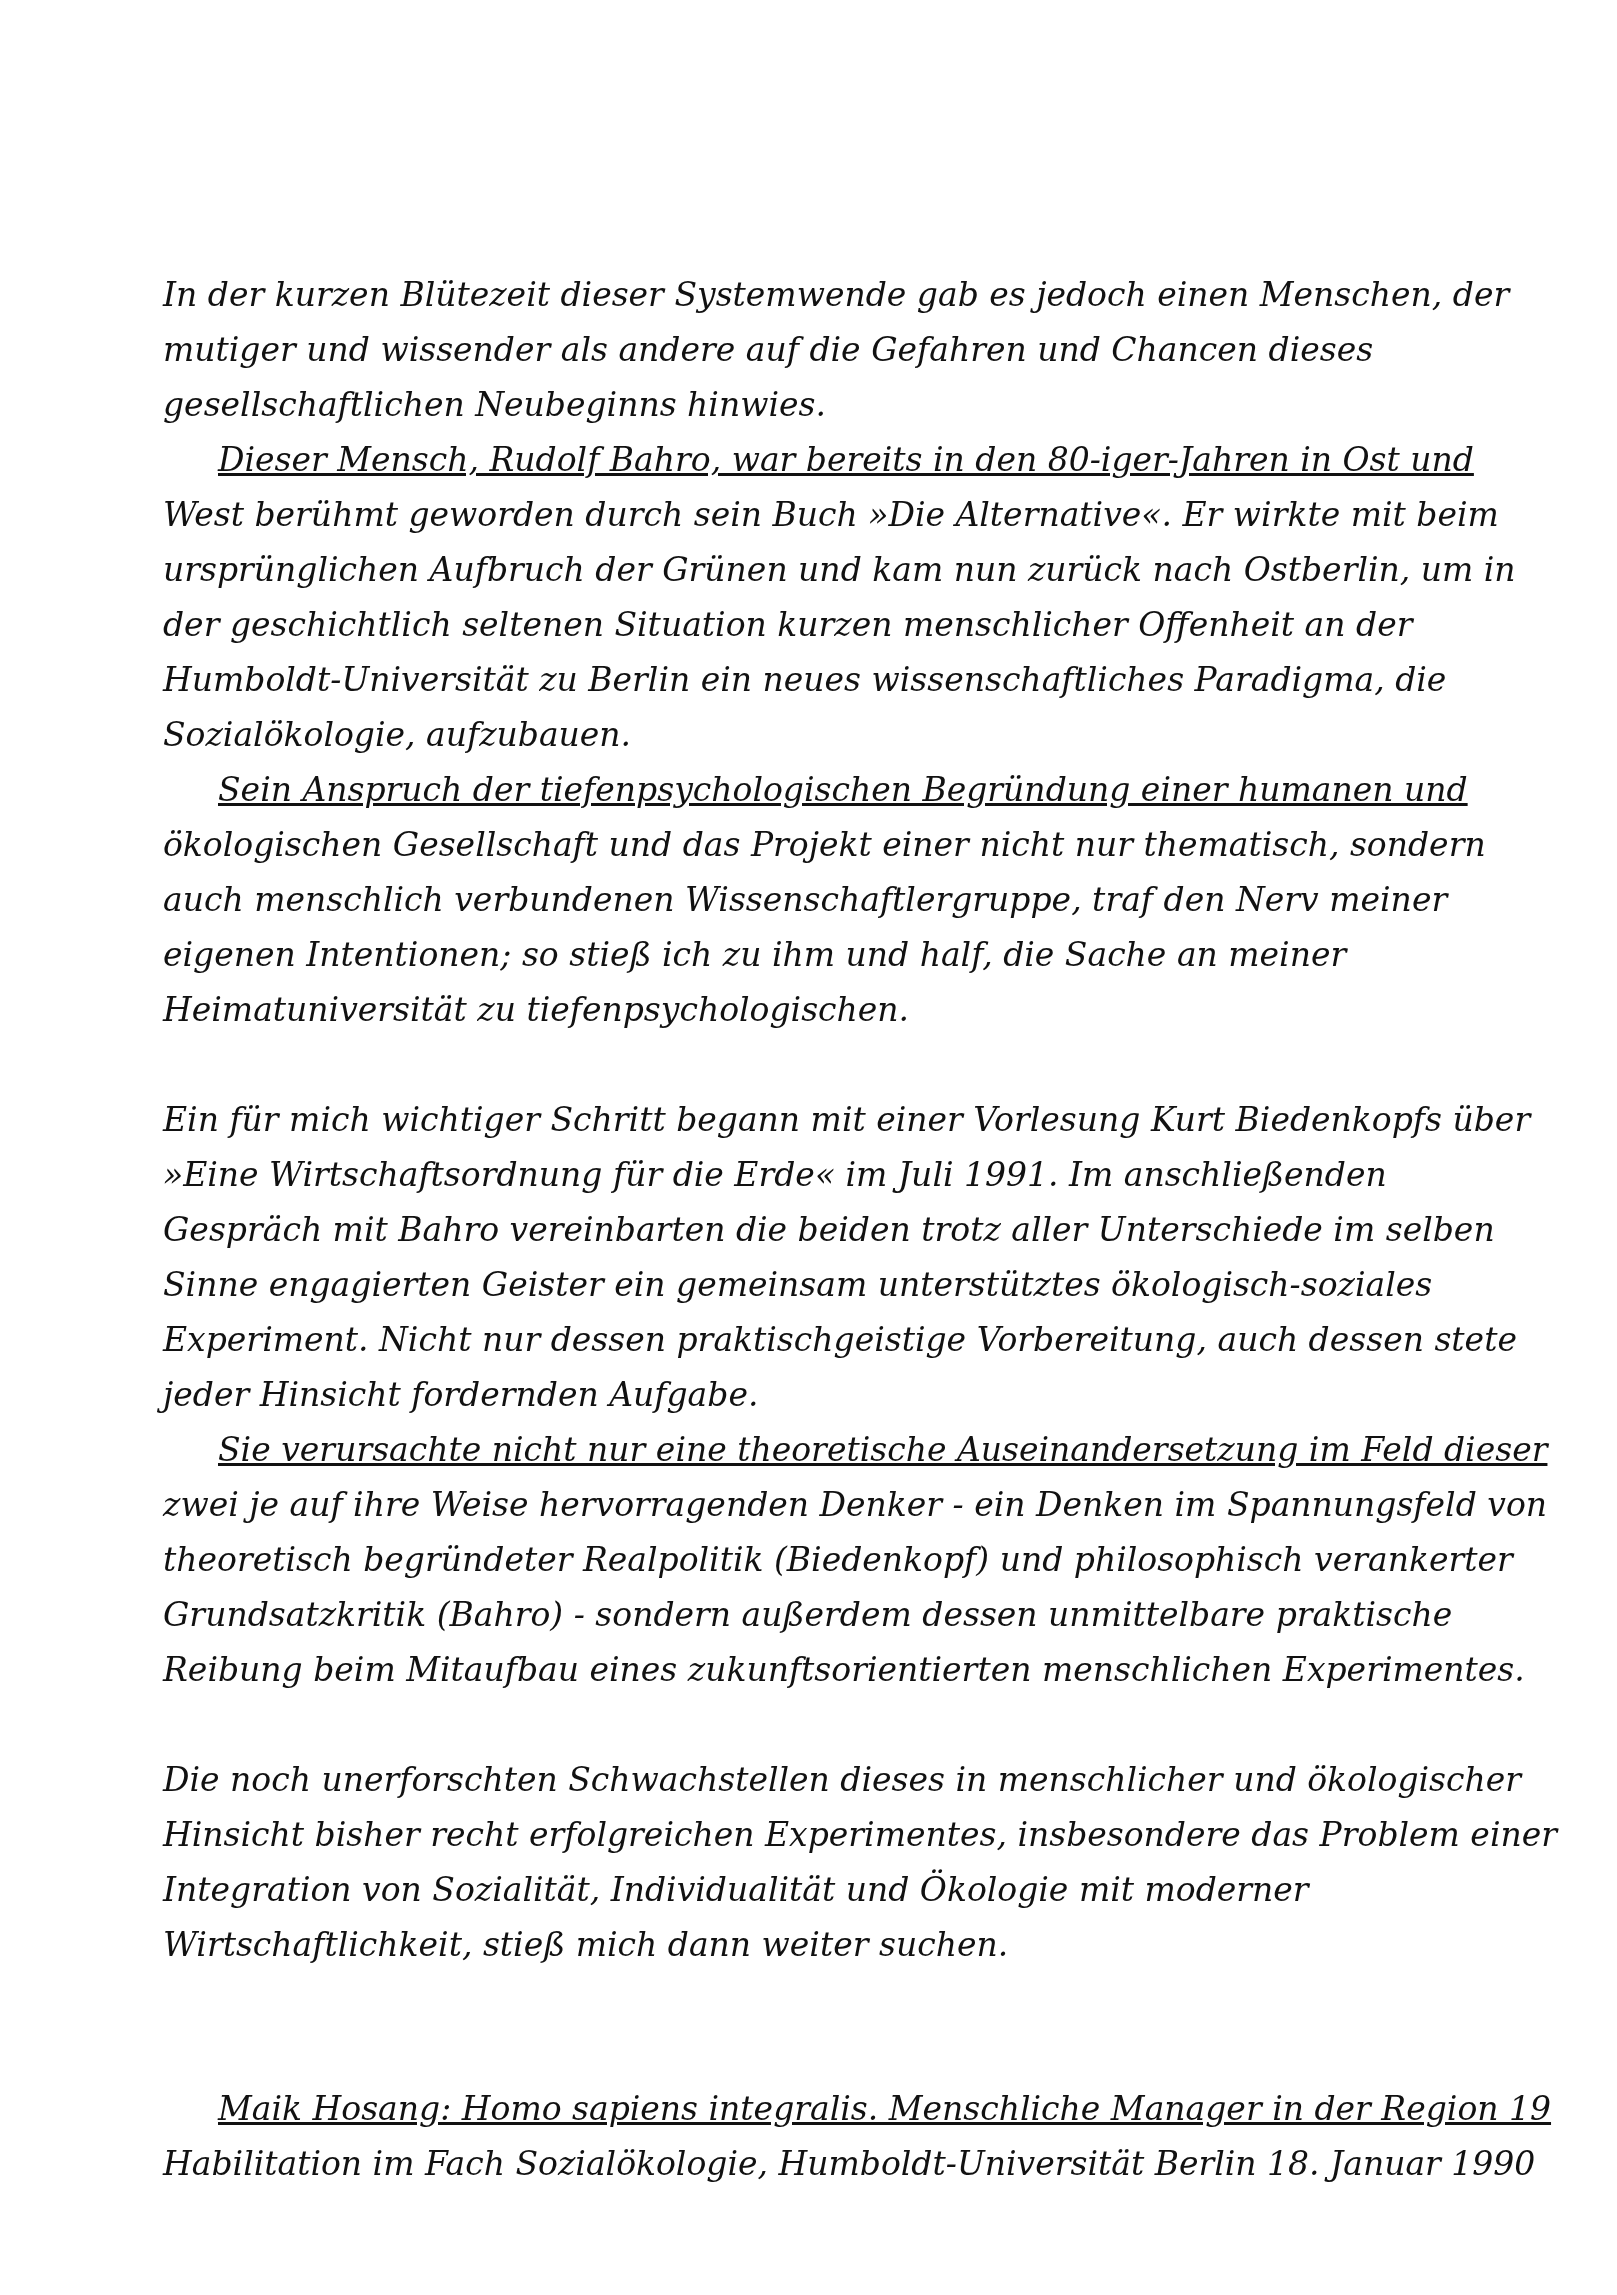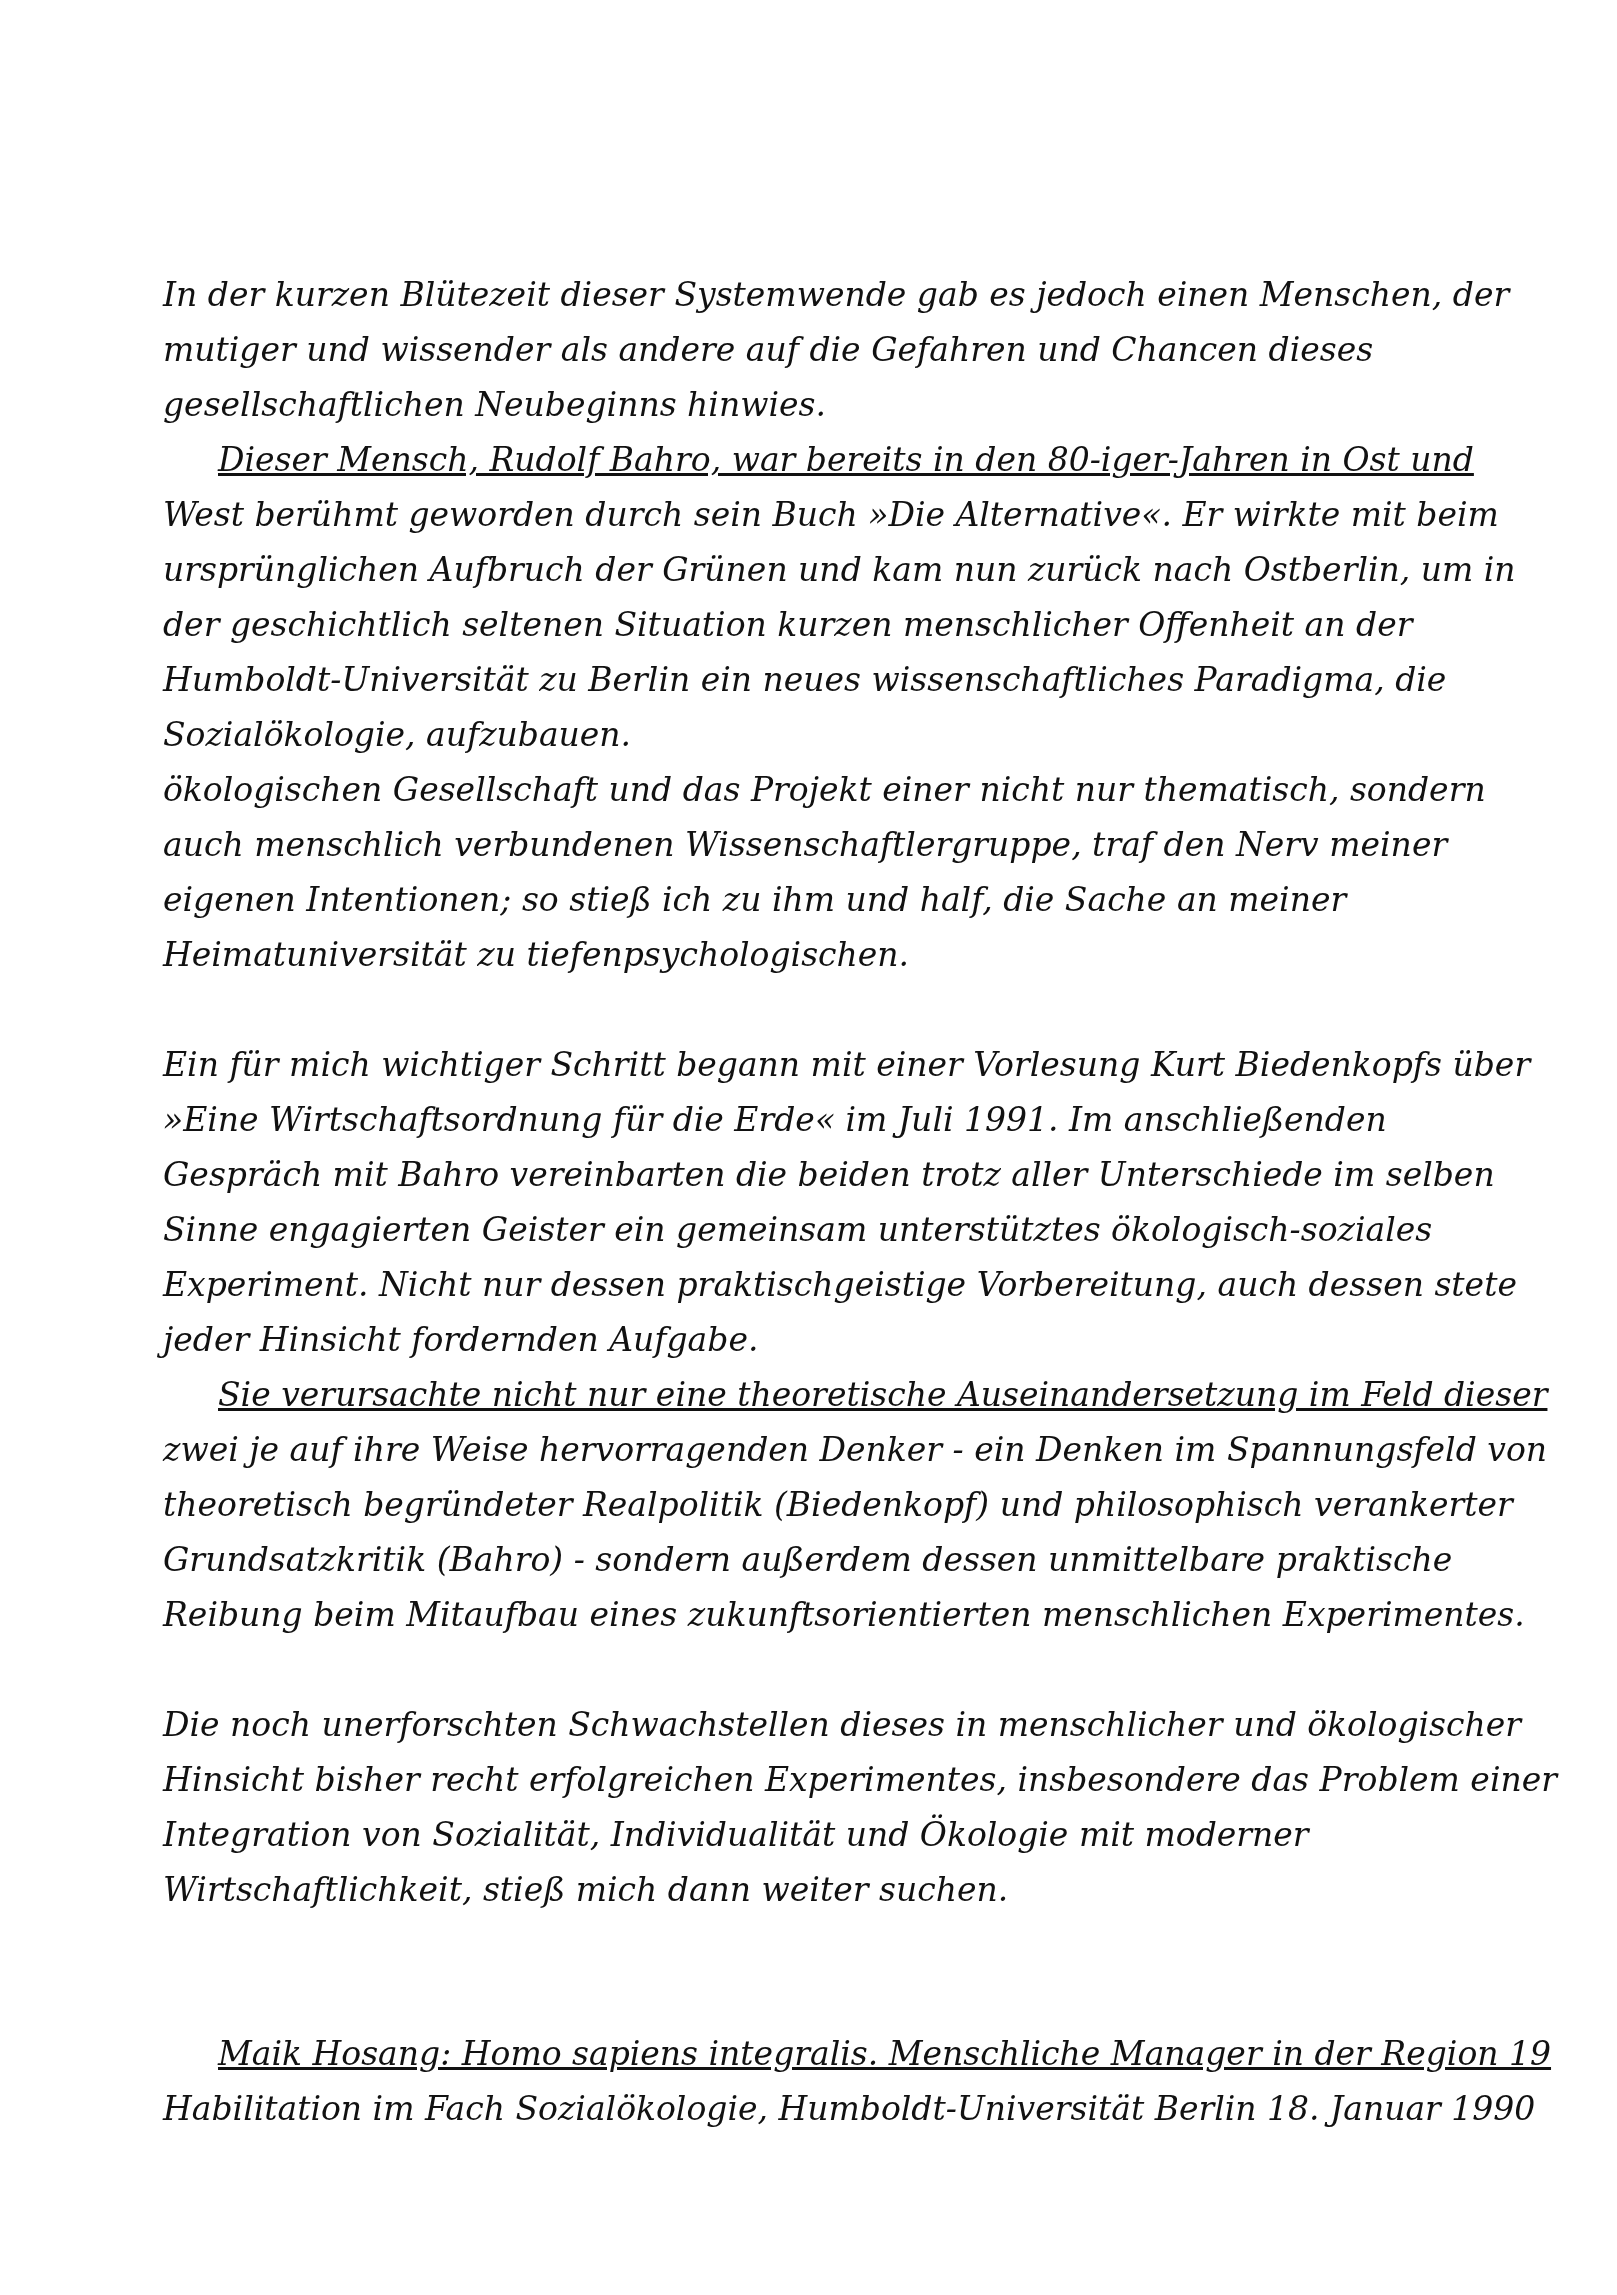--- a/index.html
+++ b/index.html
@@ -30,20 +30,21 @@
         </div>
         <div class="paragraph">
           <span class="line indent">Dieser Mensch, Rudolf Bahro, war bereits in den 80-iger-Jahren in Ost und</span>
           <span class="line">West berühmt geworden durch sein Buch »Die Alternative«. Er wirkte mit beim</span>
           <span class="line">ursprünglichen Aufbruch der Grünen und kam nun zurück nach Ostberlin, um in</span>
           <span class="line">der geschichtlich seltenen Situation kurzen menschlicher Offenheit an der</span>
           <span class="line">Humboldt-Universität zu Berlin ein neues wissenschaftliches Paradigma, die</span>
           <span class="line">Sozialökologie, aufzubauen.</span>
         </div>
         <div class="paragraph">
+          <span class="line indent">Sein Anspruch der tiefenpsychologischen Begründung einer humanen und</span>
           <span class="line">ökologischen Gesellschaft und das Projekt einer nicht nur thematisch, sondern</span>
           <span class="line">auch menschlich verbundenen Wissenschaftlergruppe, traf den Nerv meiner</span>
           <span class="line">eigenen Intentionen; so stieß ich zu ihm und half, die Sache an meiner</span>
           <span class="line">Heimatuniversität zu tiefenpsychologischen.</span>
         </div>
       </div>
       <div class="gap"></div>
       <div>
         <div class="paragraph">
           <span class="line">Ein für mich wichtiger Schritt begann mit einer Vorlesung Kurt Biedenkopfs über</span>

